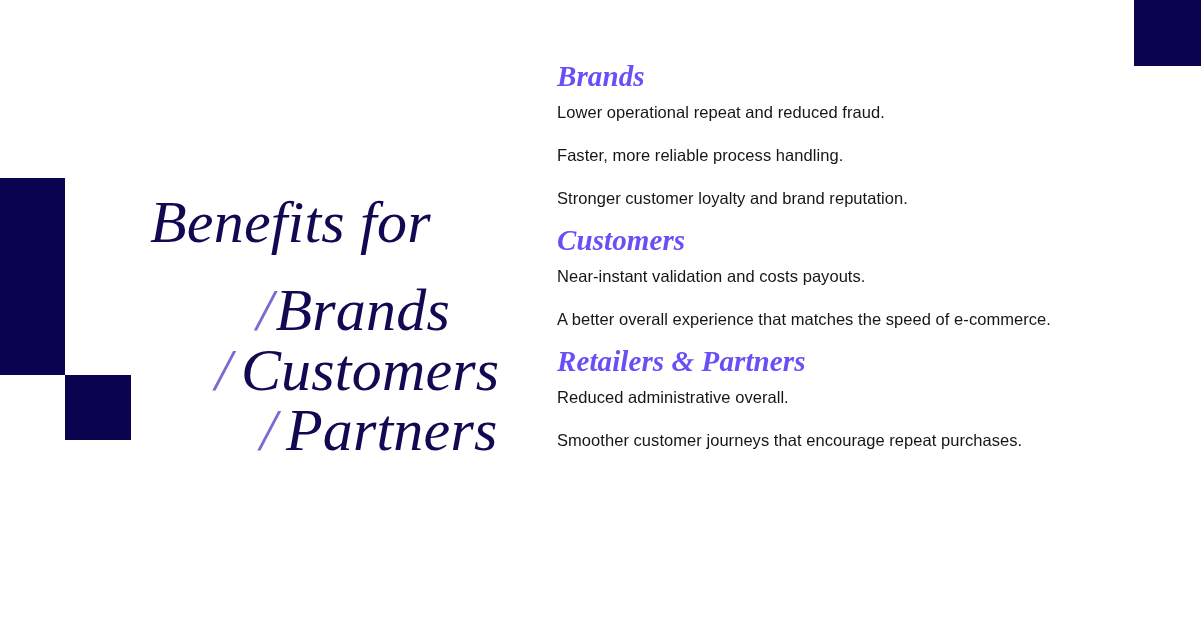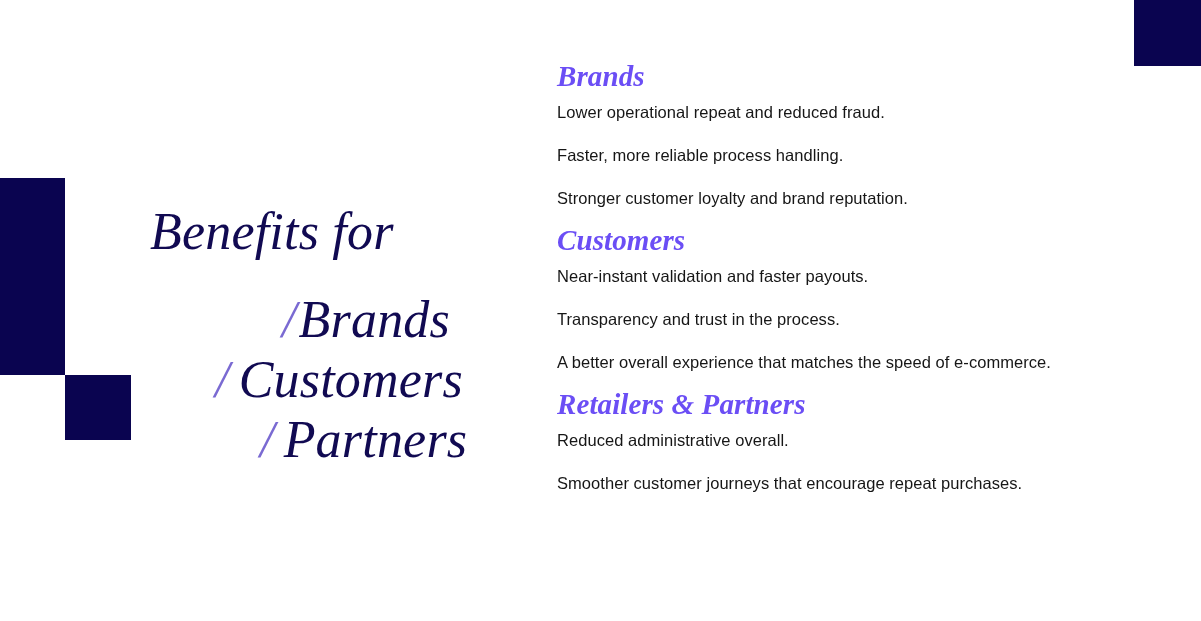--- a/index.html
+++ b/index.html
@@ -40,25 +40,25 @@
     left: 1134px;
     top: 0px;
     width: 67px;
     height: 66px;
   }
 
   
   .title-block {
     position: absolute;
     left: 110px;
-    top: 202px;
+    top: 192px;
     width: 340px;
     font-family: "Liberation Serif", "DejaVu Serif", serif;
     font-style: italic;
-    font-size: 52px;
+    font-size: 60px;
     line-height: 60px;
     color: #110a52;
     letter-spacing: 0.2px;
   }
   .title-line {
     display: block;
     white-space: nowrap;
   }
   .title-line.l1 { text-align: left;  padding-left: 38px; }
   .title-line.l2 { text-align: right;  padding-left: 60px; margin-top: 28px; }
@@ -133,22 +133,21 @@
 
     <div class="section">
       <div class="section-heading">Brands</div>
       <p class="bullet">Lower operational repeat and reduced fraud.</p>
       <p class="bullet">Faster, more reliable process handling.</p>
       <p class="bullet">Stronger customer loyalty and brand reputation.</p>
     </div>
 
     <div class="section">
       <div class="section-heading">Customers</div>
-      <p class="bullet">Near-instant validation and faster payouts.</p>
-      <p class="bullet">Transparency and trust in the process.</p>
+      <p class="bullet">Near-instant validation and costs payouts.</p>
       <p class="bullet">A better overall experience that matches the speed of e-commerce.</p>
     </div>
 
     <div class="section">
       <div class="section-heading">Retailers &amp; Partners</div>
       <p class="bullet">Reduced administrative overall.</p>
       <p class="bullet">Smoother customer journeys that encourage repeat purchases.</p>
     </div>
 
   </div>

